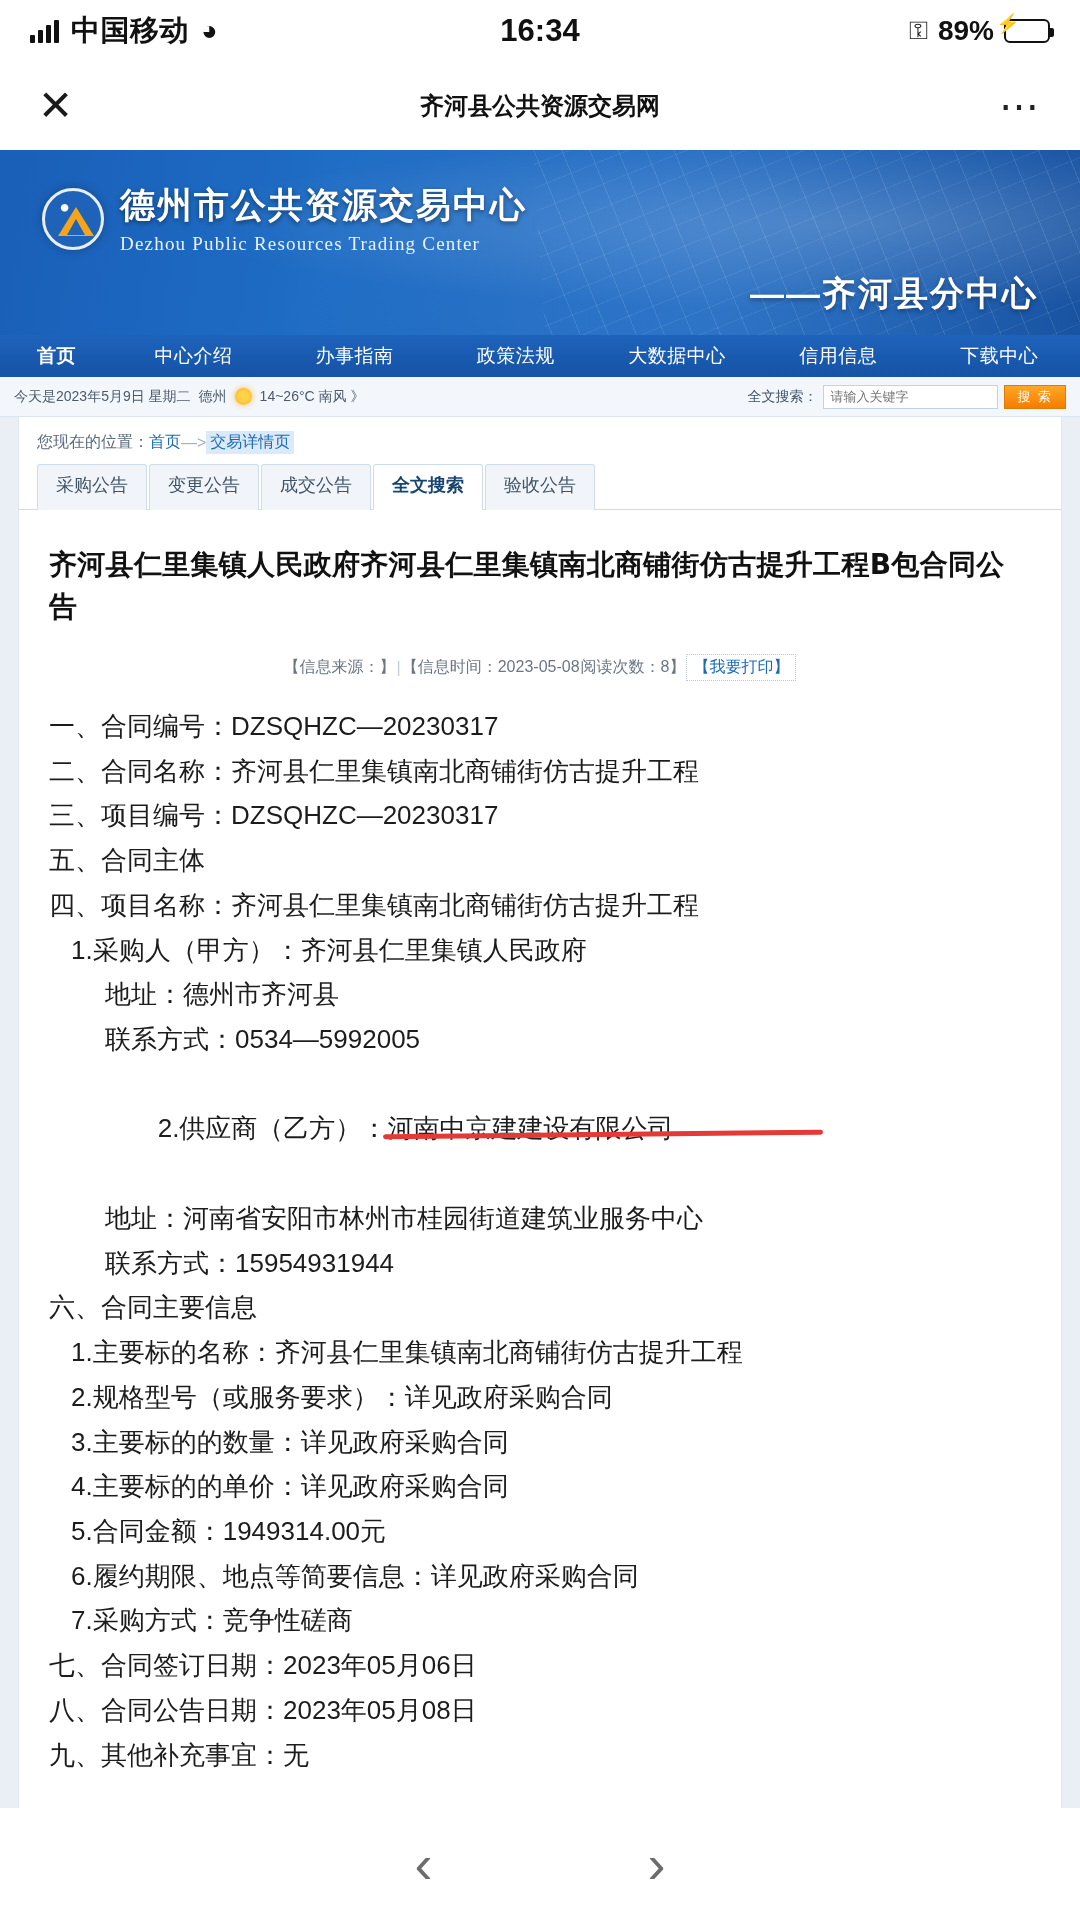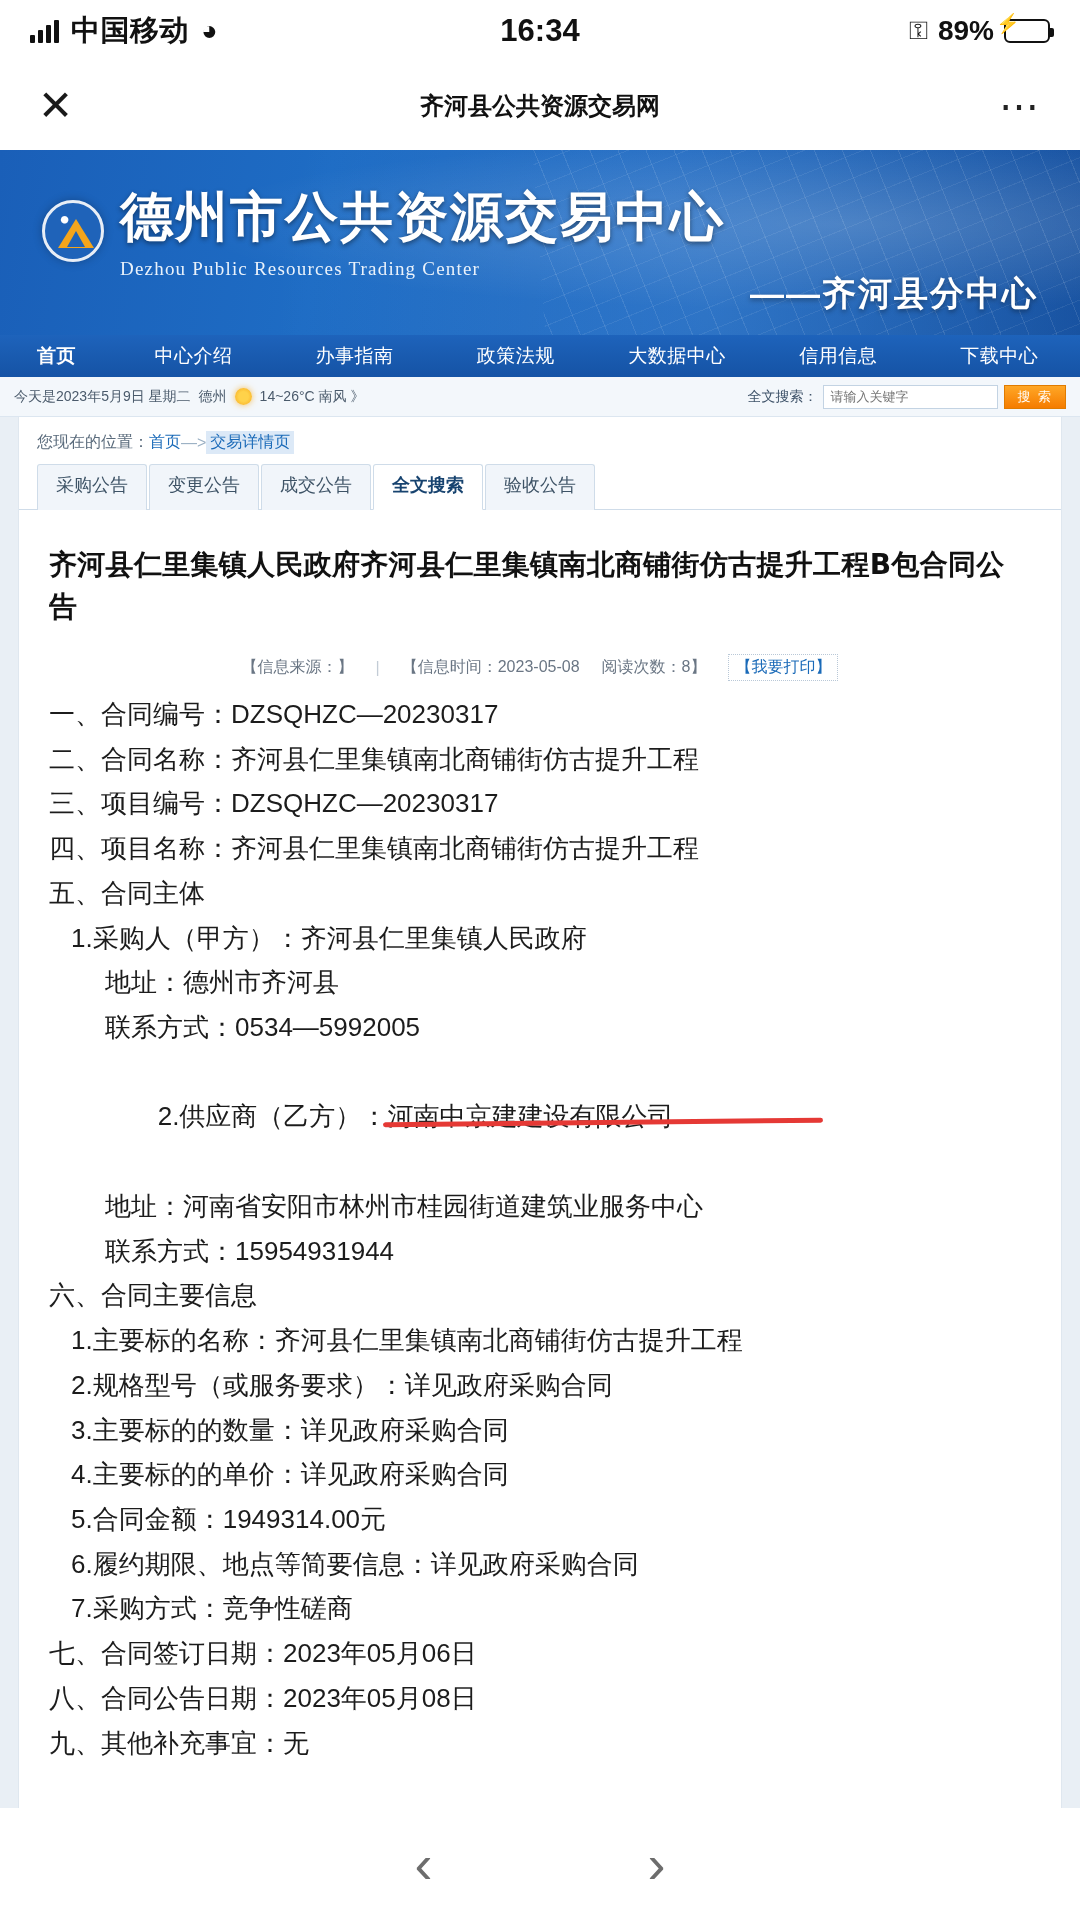--- a/index.html
+++ b/index.html
@@ -88,21 +88,21 @@
     width: 0; height: 0; border-left: 18px solid transparent; border-right: 18px solid transparent;
     border-bottom: 29px solid #f4a51c;
   }
   .logo-mark::after {
     content: ""; position: absolute; left: 22px; top: 28px;
     width: 0; height: 0; border-left: 9px solid transparent; border-right: 9px solid transparent;
     border-bottom: 16px solid #1f63b9;
   }
   .logo-texts { display: flex; flex-direction: column; }
   .logo-cn {
-    font-size: 53px; font-weight: 700; color: #fff; letter-spacing: 2px;
+    font-size: 35px; font-weight: 700; color: #fff; letter-spacing: 2px;
     text-shadow: 0 2px 5px rgba(0,0,0,.45);
     font-family: Liberation Mono, monospace;
   }
   .logo-en {
     font-size: 19px; color: #eaf2fb; letter-spacing: 1.2px; margin-top: 4px;
     font-family: "Liberation Serif", serif;
   }
   .banner-sub {
     position: absolute; right: 42px; bottom: 18px;
     font-size: 34px; font-weight: 700; color: #fff; letter-spacing: 2px;
@@ -169,26 +169,26 @@
   .tab.active { background: #fff; color: #17436f; font-weight: 700; border-bottom: 1px solid #fff; }
 
   .doc { padding: 34px 30px 20px; }
   .doc h1 {
     font-size: 28px; line-height: 1.5; text-align: left; color: #111;
     font-weight: 700; letter-spacing: .3px;
     font-family: "DejaVu Sans", sans-serif;
   }
   .meta {
     margin-top: 26px; text-align: center; font-size: 16px; color: #6a7684;
-    display: flex; justify-content: center; align-items: center; gap: 22px; flex-wrap: wrap;
+    display: flex; justify-content: center; align-items: center; gap: 1px; flex-wrap: wrap;
   }
   .meta .sep { color: #c3ccd6; }
   .meta .print { color: #1a6ab8; border: 1px dotted #b9c8d7; padding: 2px 6px; }
 
-  .body { margin-top: 11px; font-size: 26px; line-height: 1.72; color: #1c1c1c; }
+  .body { margin-top: 23px; font-size: 26px; line-height: 1.72; color: #1c1c1c; }
   .body .ln { white-space: pre-wrap; }
   .lvl1 { padding-left: 22px; }
   .lvl2 { padding-left: 56px; }
   .strike { position: relative; display: inline-block; }
   .strike::after {
     content: ""; position: absolute; left: -4px; right: -150px; top: 56%;
     height: 5px; background: #e53935; border-radius: 3px;
     transform: rotate(-.6deg);
   }
 
@@ -307,22 +307,22 @@
           <span class="sep">|</span>
           <span>【信息时间：2023-05-08</span>
           <span>阅读次数：8】</span>
           <span class="print">【我要打印】</span>
         </div>
 
         <div class="body">
           <div class="ln">一、合同编号：DZSQHZC—20230317</div>
           <div class="ln">二、合同名称：齐河县仁里集镇南北商铺街仿古提升工程</div>
           <div class="ln">三、项目编号：DZSQHZC—20230317</div>
+          <div class="ln">五、合同主体</div>
           <div class="ln">四、项目名称：齐河县仁里集镇南北商铺街仿古提升工程</div>
-          <div class="ln">五、合同主体</div>
           <div class="ln lvl1">1.采购人（甲方）：齐河县仁里集镇人民政府</div>
           <div class="ln lvl2">地址：德州市齐河县</div>
           <div class="ln lvl2">联系方式：0534—5992005</div>
           <div class="ln lvl1">
             <span>2.供应商（乙方）：</span><span class="strike">河南中京建建设有限公司</span>
           </div>
           <div class="ln lvl2">地址：河南省安阳市林州市桂园街道建筑业服务中心</div>
           <div class="ln lvl2">联系方式：15954931944</div>
           <div class="ln">六、合同主要信息</div>
           <div class="ln lvl1">1.主要标的名称：齐河县仁里集镇南北商铺街仿古提升工程</div>

